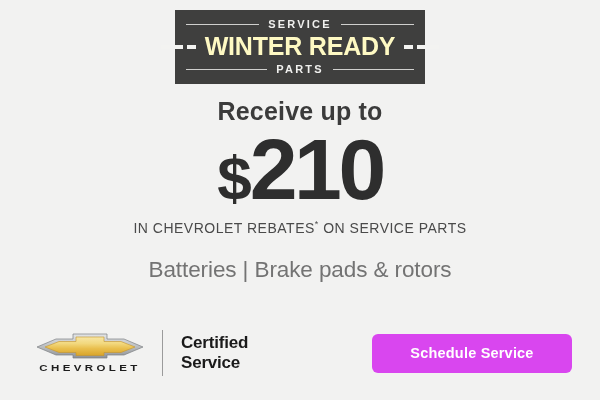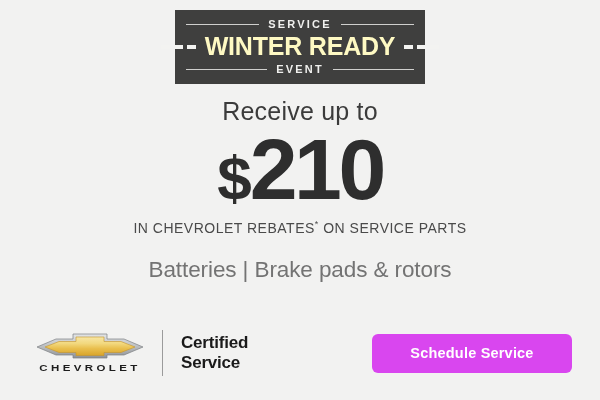--- a/index.html
+++ b/index.html
@@ -87,20 +87,21 @@
     white-space: nowrap;
   }
 
   
   .receive {
     margin-top: 15px;
     font-size: 25px;
     color: #3b3b3b;
     letter-spacing: 0.2px;
     line-height: 1;
+    font-weight: bold;
   }
 
   .amount {
     margin-top: 4px;
     font-size: 82px;
     font-weight: bold;
     color: #2e2e2e;
     line-height: 0.96;
     letter-spacing: -3px;
     display: flex;
@@ -233,21 +234,21 @@
       <span class="badge-title">WINTER READY</span>
       <span class="dashes">
         <span></span>
           <span></span>
           <span></span>
       </span>
     </div>
 
     <div class="badge-rule-row">
       <span class="rule"></span>
-      <span class="kicker">EVENT</span>
+      <span class="kicker">PARTS</span>
       <span class="rule"></span>
     </div>
 
   </div>
 
   <div class="receive">Receive up to</div>
 
   <div class="amount">
     <span class="cur">$</span>
       <span class="num">210</span>

